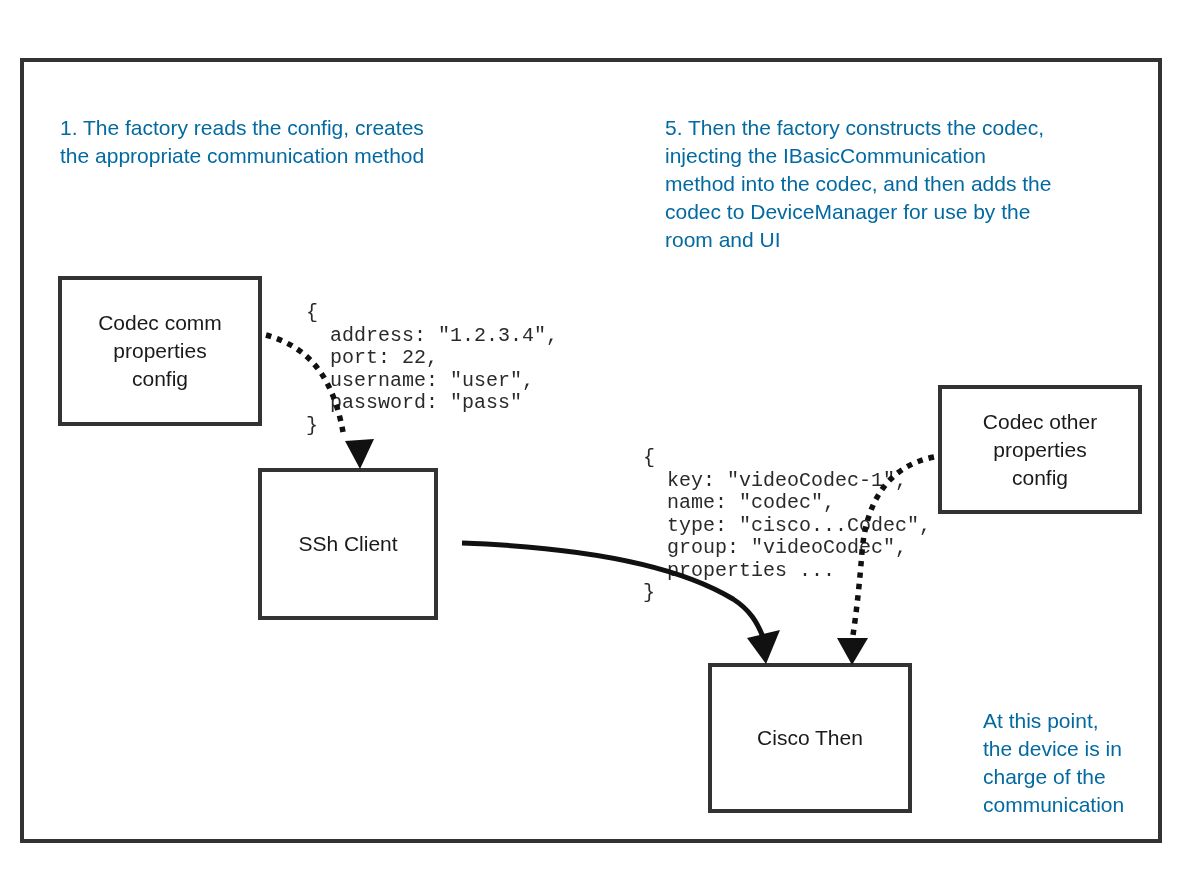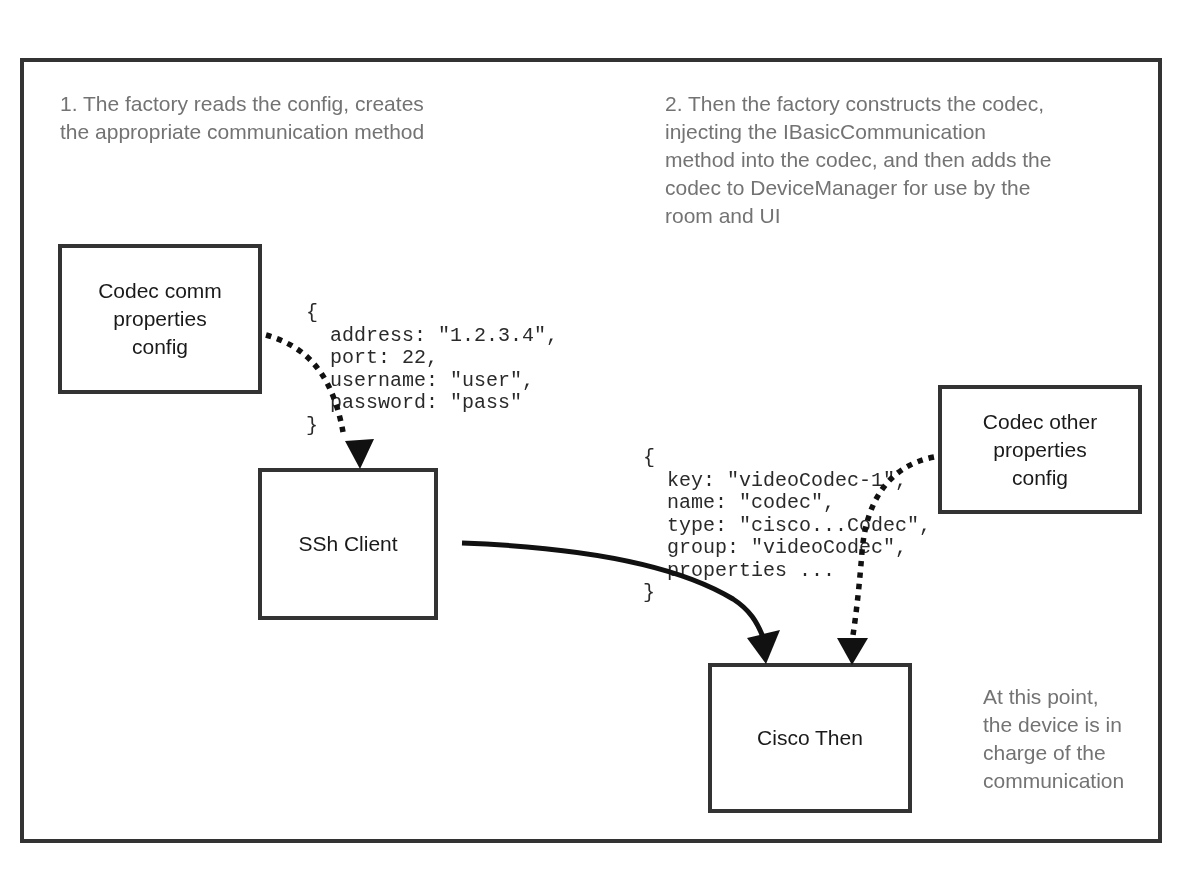--- a/index.html
+++ b/index.html
@@ -16,38 +16,39 @@
     left: 20px; top: 58px;
     width: 1142px; height: 785px;
     border: 4px solid #333333;
     background: #ffffff;
   }
   .note {
     position: absolute;
     font-size: 21px;
     line-height: 28px;
     white-space: pre-line;
-    color: #737373;
+    color: #0369a1;
+    margin-top: 24px;
   }
   .note-step1 { left: 60px;  top: 90px;  width: 460px; }
   .note-step2 { left: 665px; top: 90px;  width: 470px; }
   .note-conclusion { left: 983px; top: 683px; width: 210px; }
   .dbox {
     position: absolute;
     border: 4px solid #333333;
     background: #ffffff;
     display: flex;
     align-items: center;
     justify-content: center;
     text-align: center;
     font-size: 21px;
     line-height: 28px;
     white-space: pre-line;
   }
-  .dbox-codec-comm  { left: 58px;  top: 244px; width: 204px; height: 150px; }
+  .dbox-codec-comm  { left: 58px;  top: 276px; width: 204px; height: 150px; }
   .dbox-ssh-client  { left: 258px; top: 468px; width: 180px; height: 152px; align-items: center; }
   .dbox-codec-other { left: 938px; top: 385px; width: 204px; height: 129px; }
   .dbox-cisco-codec { left: 708px; top: 663px; width: 204px; height: 150px; }
   .codeblock {
     position: absolute;
     font-family: "Liberation Mono", "DejaVu Sans Mono", monospace;
     font-size: 20px;
     line-height: 22.5px;
     white-space: pre;
     color: #2a2a2a;
@@ -62,21 +63,21 @@
   }
 </style>
 </head>
 <body>
 
 <div class="frame"></div>
 
 <div class="note note-step1">1. The factory reads the config, creates
 the appropriate communication method</div>
 
-<div class="note note-step2">2. Then the factory constructs the codec,
+<div class="note note-step2">5. Then the factory constructs the codec,
 injecting the IBasicCommunication
 method into the codec, and then adds the
 codec to DeviceManager for use by the
 room and UI</div>
 
 <div class="note note-conclusion">At this point,
 the device is in
 charge of the
 communication</div>
 

